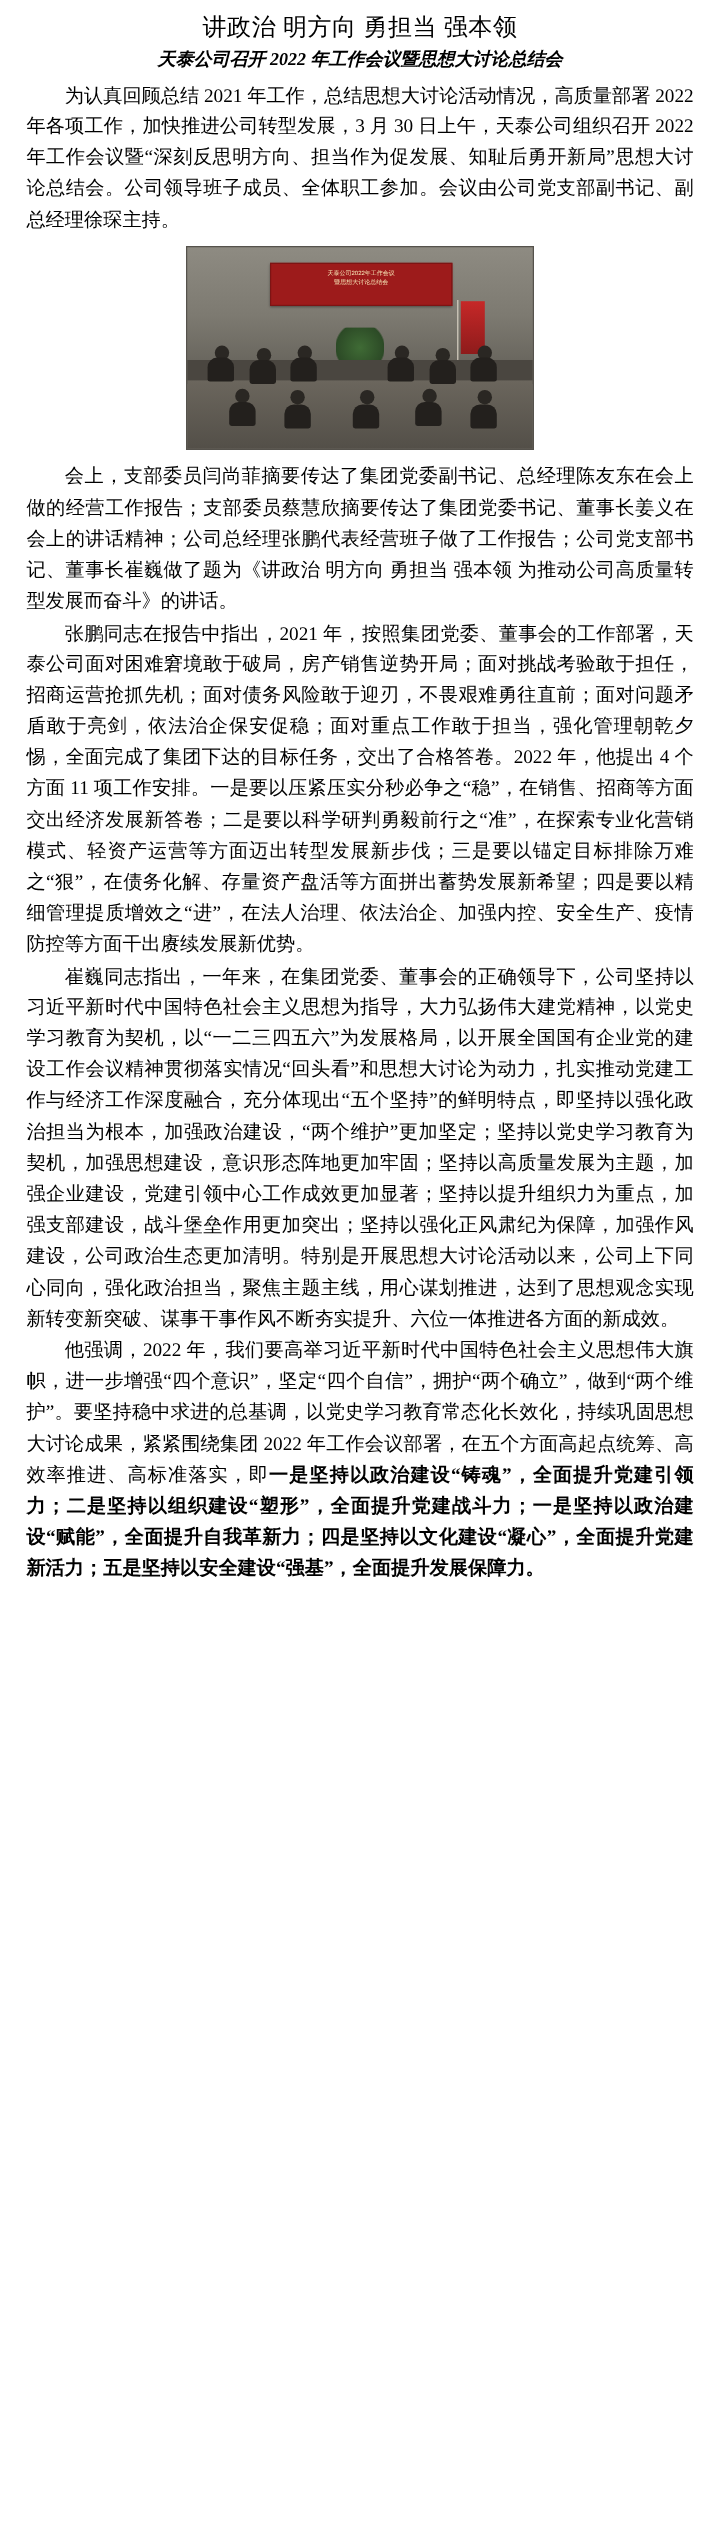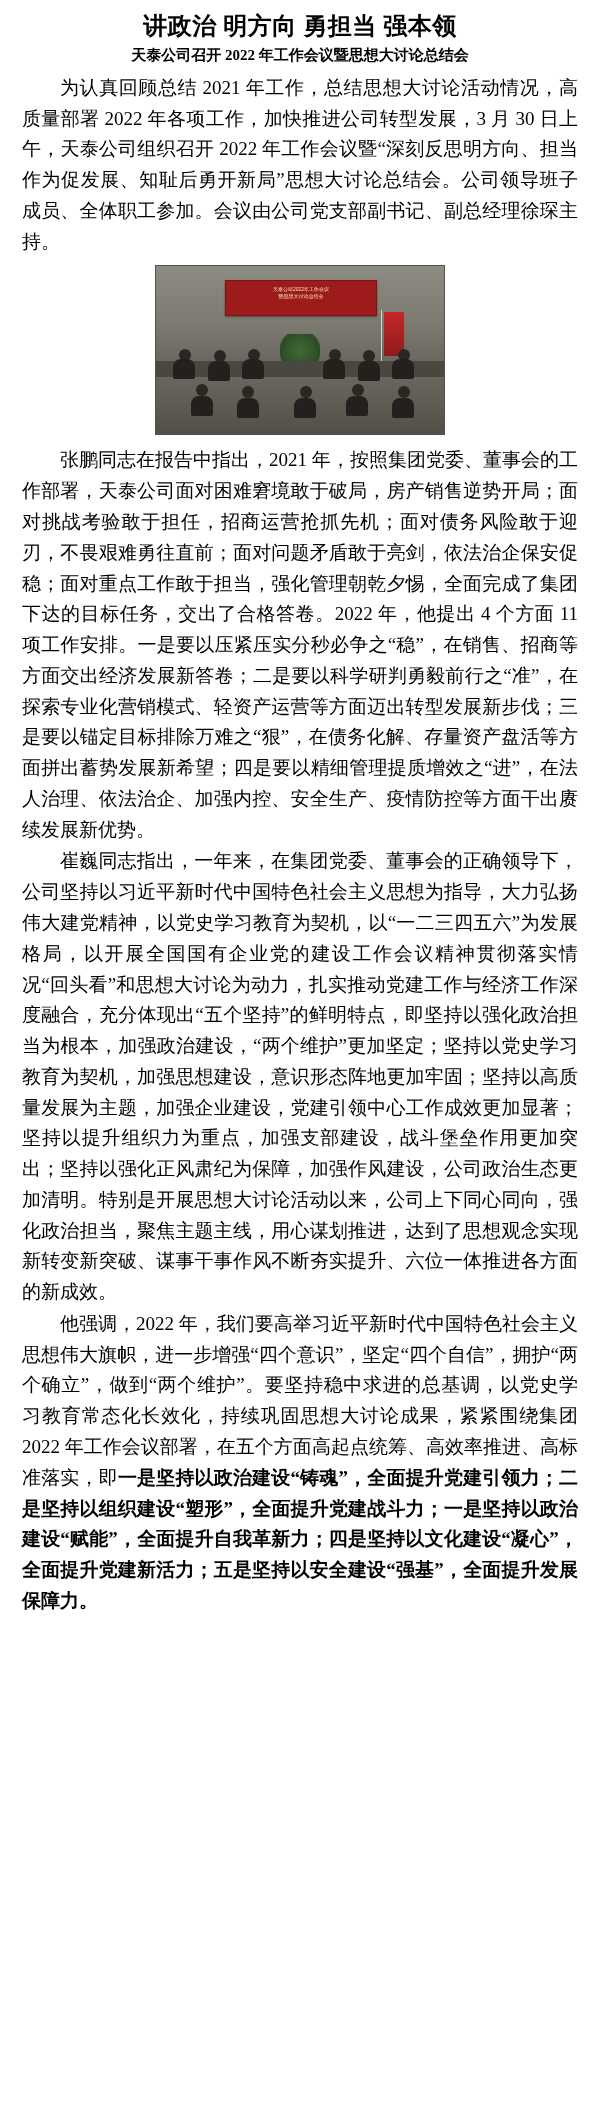--- a/index.html
+++ b/index.html
@@ -17,34 +17,35 @@
     min-height: 2119px;
     box-sizing: border-box;
     padding: 10px 22px 16px 22px;
     background: #ffffff;
   }
   .title-block {
     text-align: center;
     margin-bottom: 6px;
   }
   .title-line {
-    font-size: 24px;
-    font-weight: bold;
+    font-size: 20px;
+    font-weight: normal;
     line-height: 1.35;
     letter-spacing: 0.5px;
   }
   .subtitle-line {
     font-size: 15px;
     font-weight: bold;
     line-height: 1.5;
     margin-top: 2px;
+    font-style: italic;
   }
   .body-text p {
     margin: 0 0 1px 0;
-    font-size: 19px;
+    font-size: 16px;
     line-height: 1.62;
     text-align: justify;
     text-justify: inter-ideograph;
     text-indent: 2em;
   }
   .figure {
     margin: 8px auto 10px auto;
     width: 290px;
   }
   .photo {
@@ -198,18 +199,19 @@
         <div class="head" style="left:50%; top:71%;"></div>
         <div class="body" style="left:48%; top:78%;"></div>
         <div class="head" style="left:68%; top:70%;"></div>
         <div class="body" style="left:66%; top:77%;"></div>
         <div class="head" style="left:84%; top:71%;"></div>
         <div class="body" style="left:82%; top:78%;"></div>
       </div>
       <div class="caption"></div>
     </div>
 
+    <p>会上，支部委员闫尚菲摘要传达了集团党委副书记、总经理陈友东在会上做的经营工作报告；支部委员蔡慧欣摘要传达了集团党委书记、董事长姜义在会上的讲话精神；公司总经理张鹏代表经营班子做了工作报告；公司党支部书记、董事长崔巍做了题为《讲政治 明方向 勇担当 强本领 为推动公司高质量转型发展而奋斗》的讲话。</p>
     <p>张鹏同志在报告中指出，2021 年，按照集团党委、董事会的工作部署，天泰公司面对困难窘境敢于破局，房产销售逆势开局；面对挑战考验敢于担任，招商运营抢抓先机；面对债务风险敢于迎刃，不畏艰难勇往直前；面对问题矛盾敢于亮剑，依法治企保安促稳；面对重点工作敢于担当，强化管理朝乾夕惕，全面完成了集团下达的目标任务，交出了合格答卷。2022 年，他提出 4 个方面 11 项工作安排。一是要以压紧压实分秒必争之“稳”，在销售、招商等方面交出经济发展新答卷；二是要以科学研判勇毅前行之“准”，在探索专业化营销模式、轻资产运营等方面迈出转型发展新步伐；三是要以锚定目标排除万难之“狠”，在债务化解、存量资产盘活等方面拼出蓄势发展新希望；四是要以精细管理提质增效之“进”，在法人治理、依法治企、加强内控、安全生产、疫情防控等方面干出赓续发展新优势。</p>
     <p>崔巍同志指出，一年来，在集团党委、董事会的正确领导下，公司坚持以习近平新时代中国特色社会主义思想为指导，大力弘扬伟大建党精神，以党史学习教育为契机，以“一二三四五六”为发展格局，以开展全国国有企业党的建设工作会议精神贯彻落实情况“回头看”和思想大讨论为动力，扎实推动党建工作与经济工作深度融合，充分体现出“五个坚持”的鲜明特点，即坚持以强化政治担当为根本，加强政治建设，“两个维护”更加坚定；坚持以党史学习教育为契机，加强思想建设，意识形态阵地更加牢固；坚持以高质量发展为主题，加强企业建设，党建引领中心工作成效更加显著；坚持以提升组织力为重点，加强支部建设，战斗堡垒作用更加突出；坚持以强化正风肃纪为保障，加强作风建设，公司政治生态更加清明。特别是开展思想大讨论活动以来，公司上下同心同向，强化政治担当，聚焦主题主线，用心谋划推进，达到了思想观念实现新转变新突破、谋事干事作风不断夯实提升、六位一体推进各方面的新成效。</p>
     <p>他强调，2022 年，我们要高举习近平新时代中国特色社会主义思想伟大旗帜，进一步增强“四个意识”，坚定“四个自信”，拥护“两个确立”，做到“两个维护”。要坚持稳中求进的总基调，以党史学习教育常态化长效化，持续巩固思想大讨论成果，紧紧围绕集团 2022 年工作会议部署，在五个方面高起点统筹、高效率推进、高标准落实，即<b>一是坚持以政治建设“铸魂”，全面提升党建引领力；二是坚持以组织建设“塑形”，全面提升党建战斗力；一是坚持以政治建设“赋能”，全面提升自我革新力；四是坚持以文化建设“凝心”，全面提升党建新活力；五是坚持以安全建设“强基”，全面提升发展保障力。</b></p>
 
   </div>
 </div>
 
 </body></html>

